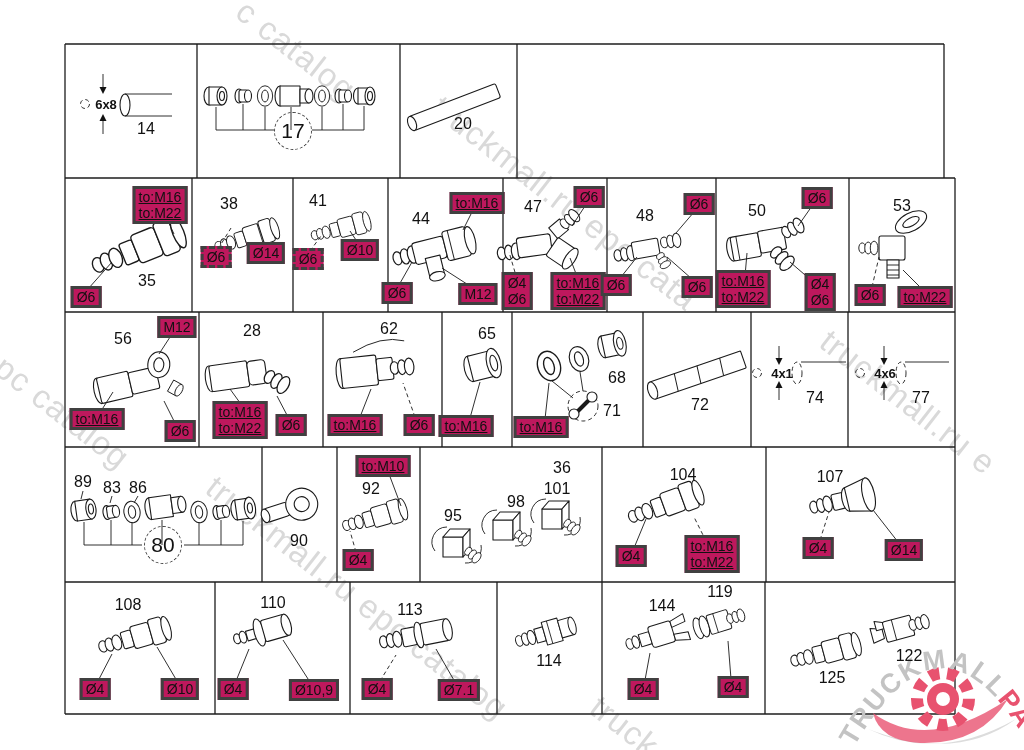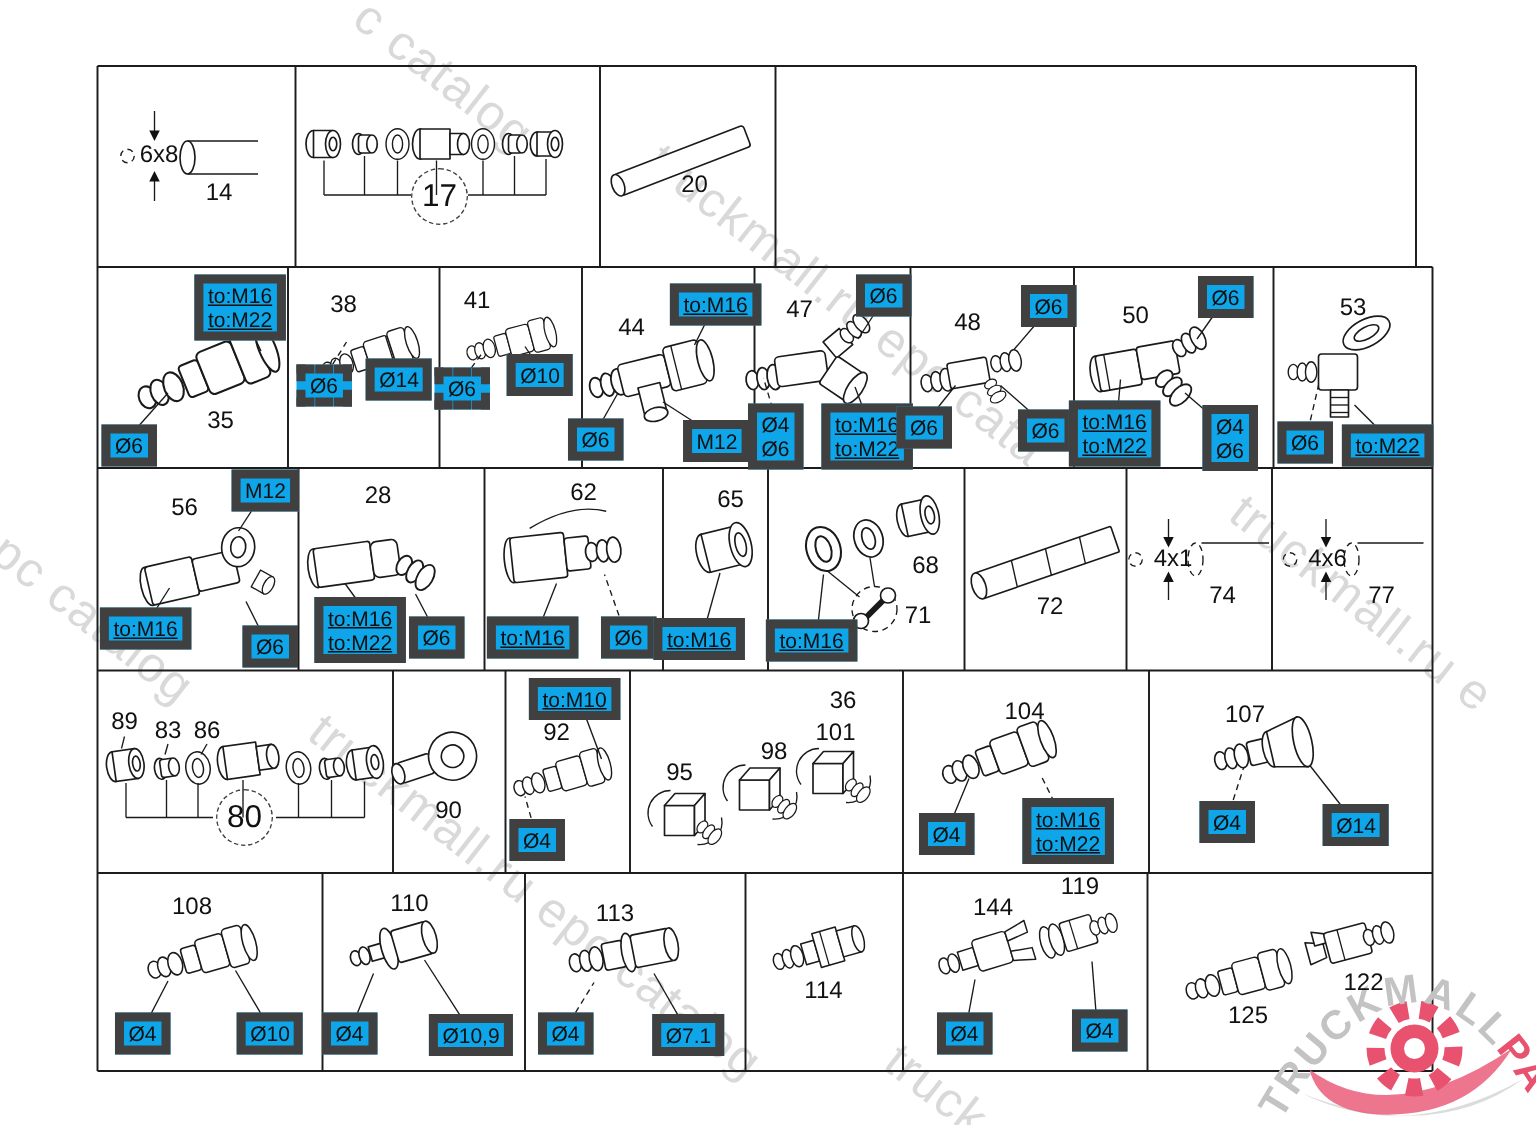--- a/index.html
+++ b/index.html
@@ -8,23 +8,23 @@
   .wm{position:absolute;color:#d9d9d9;font-size:33px;letter-spacing:1px;white-space:nowrap;
       transform-origin:0 0;transform:rotate(38deg);user-select:none;}
   svg.layer{position:absolute;left:0;top:0;}
   .p{fill:#fff;stroke:#1a1a1a;stroke-width:1.1;stroke-linejoin:round;}
   .ln{stroke:#1a1a1a;stroke-width:0.9;fill:none;}
   .dash{stroke-dasharray:4 3;}
   .grid{stroke:#1c1c1c;stroke-width:1.3;}
   .num{position:absolute;transform:translate(-50%,-50%);font-size:16px;white-space:nowrap;}
   .circled{border:1.6px dashed #444;border-radius:50%;width:36px;height:36px;
            display:flex;align-items:center;justify-content:center;font-size:21px;background:transparent;}
-  .dim{position:absolute;transform:translate(-50%,-50%);font-size:16px;font-weight:normal;white-space:nowrap;}
+  .dim{position:absolute;transform:translate(-50%,-50%);font-size:13px;font-weight:bold;white-space:nowrap;}
   .box{position:absolute;transform:translate(-50%,-50%);font-size:14px;line-height:16px;
-       border:6px solid #404040;background:#0ea5e9;padding:0 3px;text-align:left;white-space:nowrap;}
+       border:3px solid #404040;background:#be185d;padding:0 3px;text-align:left;white-space:nowrap;}
   .box.dashedb{border-style:dashed;}
   .bl{display:block;}
   .u{text-decoration:underline;}
   .logotxt{font-size:27px;font-weight:bold;letter-spacing:2px;font-family:"Liberation Sans",sans-serif;}
 </style>
 </head>
 <body>
 
 <div class="stage">
 

